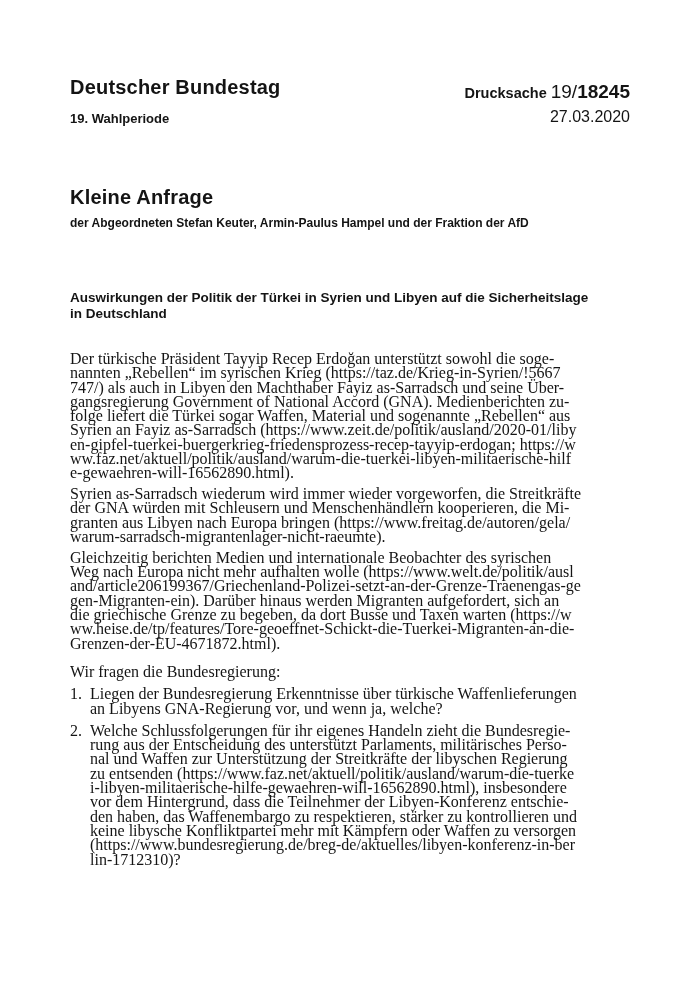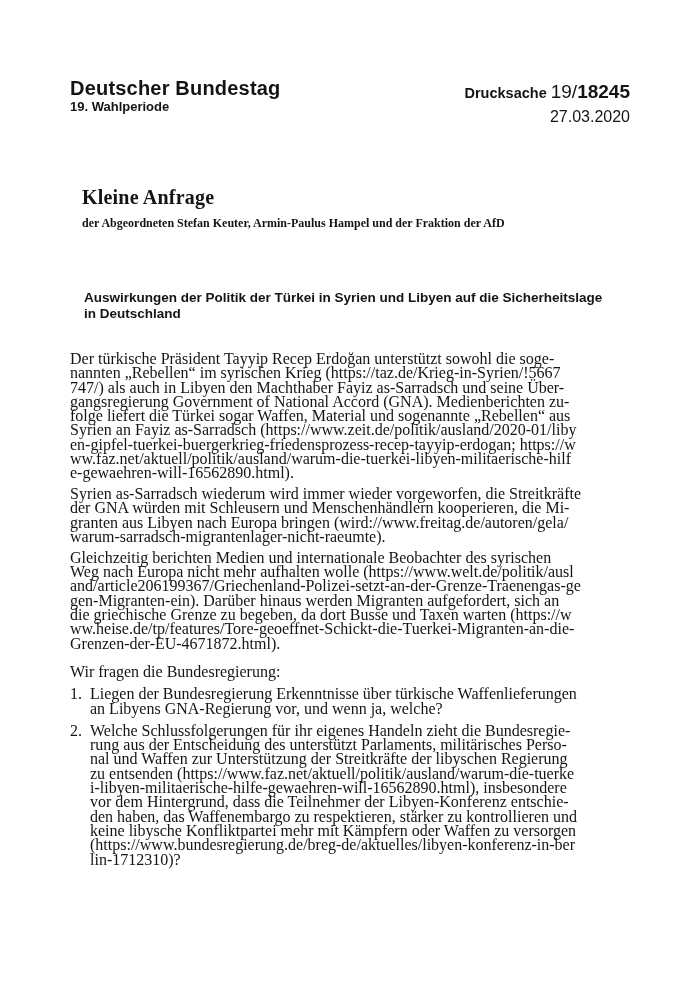--- a/index.html
+++ b/index.html
@@ -18,75 +18,75 @@
   }
 
   
   .hdr {
     position: absolute;
     left: 70px;
     right: 70px;
     top: 64px;
     display: flex;
     justify-content: space-between;
-    align-items: center;
+    align-items: flex-end;
     font-family: "Liberation Sans", sans-serif;
   }
   .institution {
     font-size: 20px;
     font-weight: bold;
     line-height: 22px;
     letter-spacing: 0.2px;
   }
   .period {
     font-size: 13px;
     font-weight: bold;
-    margin-top: 0;
+    margin-top: 13px;
   }
   .hdr-right { text-align: right; }
   .docline {
     font-size: 14.5px;
     font-weight: bold;
     line-height: 24px;
     white-space: nowrap;
     margin-top: 16px;
   }
   .doc-prefix { font-size: 19px; font-weight: normal; }
   .doc-num    { font-size: 19px; font-weight: bold; }
   .docdate {
     font-size: 16px;
     font-weight: normal;
     margin-top: 3px;
   }
 
   
   .titleblock {
     position: absolute;
-    left: 82px;
+    left: 70px;
     top: 186px;
-    font-family: Liberation Serif, serif;
+    font-family: Liberation Sans, sans-serif;
   }
   .doc-heading {
     margin: 0;
     font-size: 20px;
     font-weight: bold;
     line-height: 22px;
     letter-spacing: 0.2px;
   }
   .authors {
     margin-top: 8px;
     font-size: 12px;
     font-weight: bold;
     white-space: nowrap;
   }
 
   
   .subject {
     position: absolute;
-    left: 84px;
+    left: 70px;
     top: 290px;
     font-family: "Liberation Sans", sans-serif;
     font-size: 13.5px;
     font-weight: bold;
     line-height: 16px;
   }
   .subject-line { white-space: nowrap; }
 
   
   .bodytext {
@@ -149,21 +149,21 @@
           <div class="pline">gangsregierung Government of National Accord (GNA). Medienberichten zu-</div>
           <div class="pline">folge liefert die Türkei sogar Waffen, Material und sogenannte „Rebellen“ aus</div>
           <div class="pline">Syrien an Fayiz as-Sarradsch (https://www.zeit.de/politik/ausland/2020-01/liby</div>
           <div class="pline">en-gipfel-tuerkei-buergerkrieg-friedensprozess-recep-tayyip-erdogan; https://w</div>
           <div class="pline">ww.faz.net/aktuell/politik/ausland/warum-die-tuerkei-libyen-militaerische-hilf</div>
           <div class="pline final">e-gewaehren-will-16562890.html).</div>
         </div>
         <div class="paragraph">
           <div class="pline">Syrien as-Sarradsch wiederum wird immer wieder vorgeworfen, die Streitkräfte</div>
           <div class="pline">der GNA würden mit Schleusern und Menschenhändlern kooperieren, die Mi-</div>
-          <div class="pline">granten aus Libyen nach Europa bringen (wird://www.freitag.de/autoren/gela/</div>
+          <div class="pline">granten aus Libyen nach Europa bringen (https://www.freitag.de/autoren/gela/</div>
           <div class="pline final">warum-sarradsch-migrantenlager-nicht-raeumte).</div>
         </div>
         <div class="paragraph">
           <div class="pline">Gleichzeitig berichten Medien und internationale Beobachter des syrischen</div>
           <div class="pline">Weg nach Europa nicht mehr aufhalten wolle (https://www.welt.de/politik/ausl</div>
           <div class="pline">and/article206199367/Griechenland-Polizei-setzt-an-der-Grenze-Traenengas-ge</div>
           <div class="pline">gen-Migranten-ein). Darüber hinaus werden Migranten aufgefordert, sich an</div>
           <div class="pline">die griechische Grenze zu begeben, da dort Busse und Taxen warten (https://w</div>
           <div class="pline">ww.heise.de/tp/features/Tore-geoeffnet-Schickt-die-Tuerkei-Migranten-an-die-</div>
           <div class="pline final">Grenzen-der-EU-4671872.html).</div>

